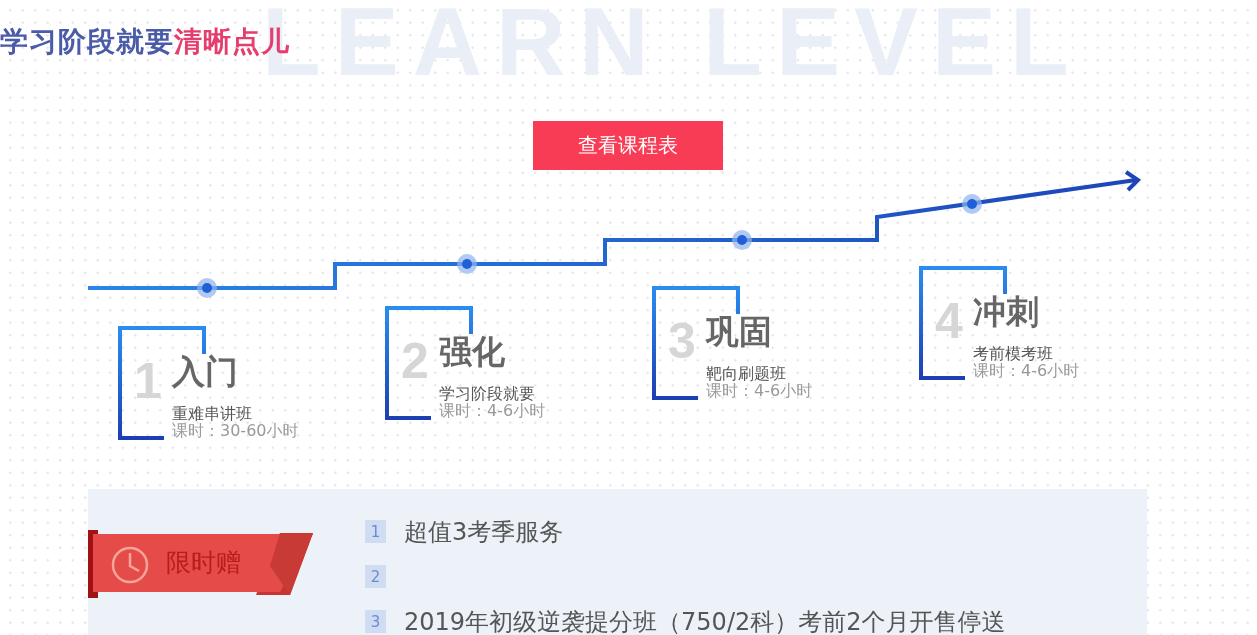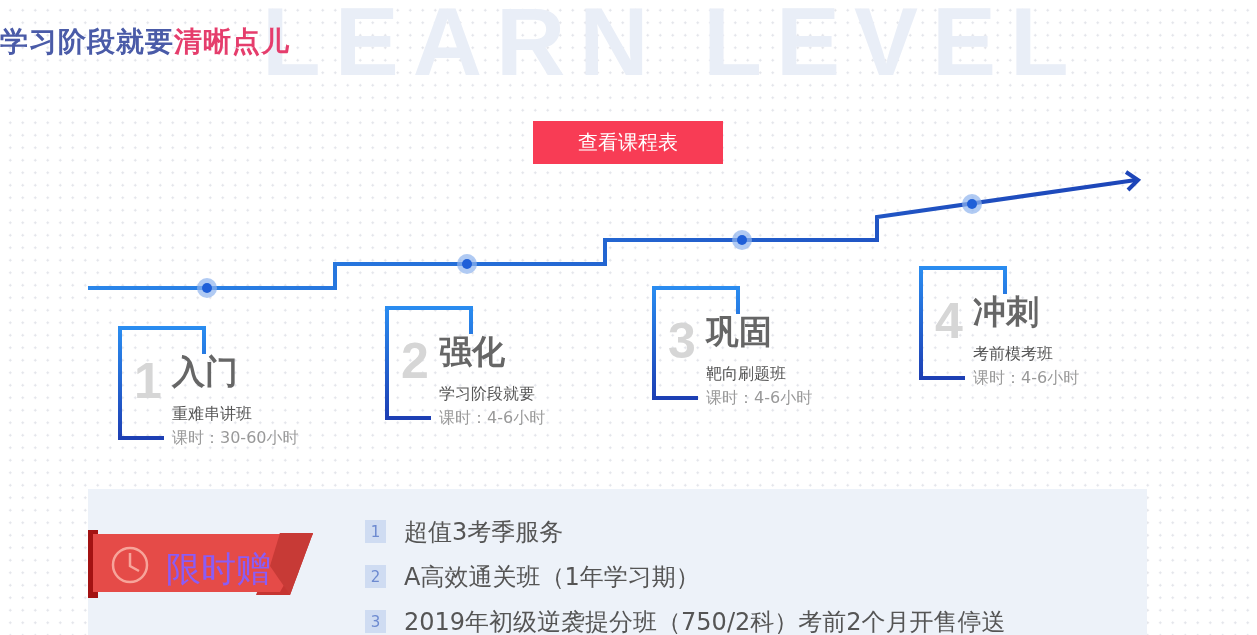--- a/index.html
+++ b/index.html
@@ -17,47 +17,47 @@
     font-size:96px;letter-spacing:14px;color:#e9eef7;
     white-space:nowrap;line-height:1;
   }
   .headline{
     position:absolute;left:0;width:1183px;top:12px;
     font-size:28px;font-weight:700;letter-spacing:1px;line-height:60px;
   }
   .headline .part1{color:#4a5ba8;}
   .headline .part2{color:#e53d6c;}
   .cta{
-    position:absolute;left:533px;top:121px;width:190px;height:43px;
+    position:absolute;left:533px;top:121px;width:190px;height:49px;
     background:#f83c55;color:#fff;font-size:20px;
     display:flex;align-items:center;justify-content:center;border:none;
     cursor:pointer;
   }
   svg.path{position:absolute;left:0;top:0;}
   .stage{position:absolute;}
   .stage .num{
     position:absolute;left:16px;top:30px;font-family:"Liberation Sans",sans-serif;
     font-weight:700;font-size:50px;color:#d6d6d6;line-height:1;
   }
   .stage .title{
     position:absolute;left:54px;top:28px;font-size:33px;font-weight:700;
     color:#666666;line-height:1.1;white-space:nowrap;
   }
   .stage .sub{
     position:absolute;left:54px;top:78px;font-size:16px;color:#555;white-space:nowrap;text-align:center;
   }
   .stage .hours{
-    position:absolute;left:54px;top:102px;font-size:16px;color:#999;white-space:nowrap;
+    position:absolute;left:54px;top:95px;font-size:16px;color:#999;white-space:nowrap;
   }
   .gift{
     position:absolute;left:88px;top:489px;width:1059px;height:146px;background:#edf2f9;
   }
   .ribbon{position:absolute;left:0;top:0;}
   .ribbon-text{
-    position:absolute;left:166px;top:546px;font-size:35px;color:#8b5cf6;white-space:nowrap;font-family:Liberation Serif, serif;
+    position:absolute;left:166px;top:546px;font-size:25px;color:#b91c1c;white-space:nowrap;font-family:Liberation Serif, serif;
   }
   .gift-list{position:absolute;left:365px;top:509px;}
   .gift-item{height:45px;display:flex;align-items:center;}
   .gift-item .idx{
     width:21px;height:23px;background:#cfdcf2;color:#6d8ad0;font-size:15px;
     display:flex;align-items:center;justify-content:center;margin-right:18px;
   }
   .gift-item .txt{font-size:24px;color:#555;white-space:nowrap;}
 </style>
 </head>
@@ -176,19 +176,18 @@
 </svg>
 <div class="ribbon-text">限时赠</div>
 
 <div class="gift-list">
   <div class="gift-item">
     <span class="idx">1</span>
     <span class="txt">超值3考季服务</span>
   </div>
   <div class="gift-item">
     <span class="idx">2</span>
-    <span class="txt">A高效通关班（1年学习期）</span>
   </div>
   <div class="gift-item">
     <span class="idx">3</span>
     <span class="txt">2019年初级逆袭提分班（750/2科）考前2个月开售停送</span>
   </div>
 </div>
 
 </body></html>

